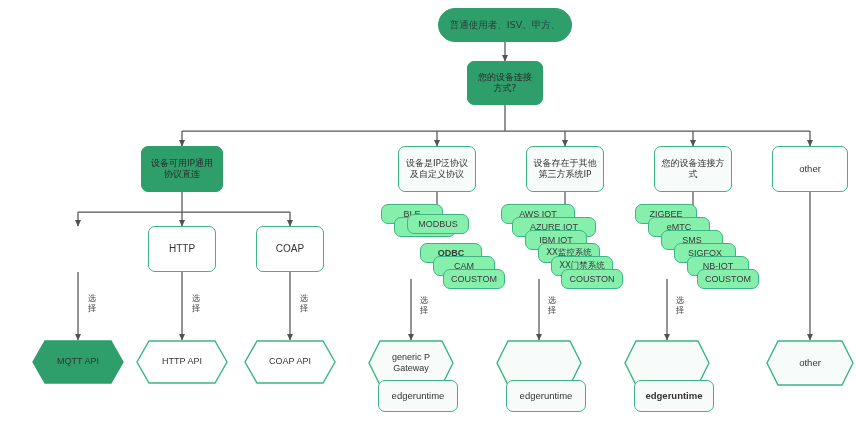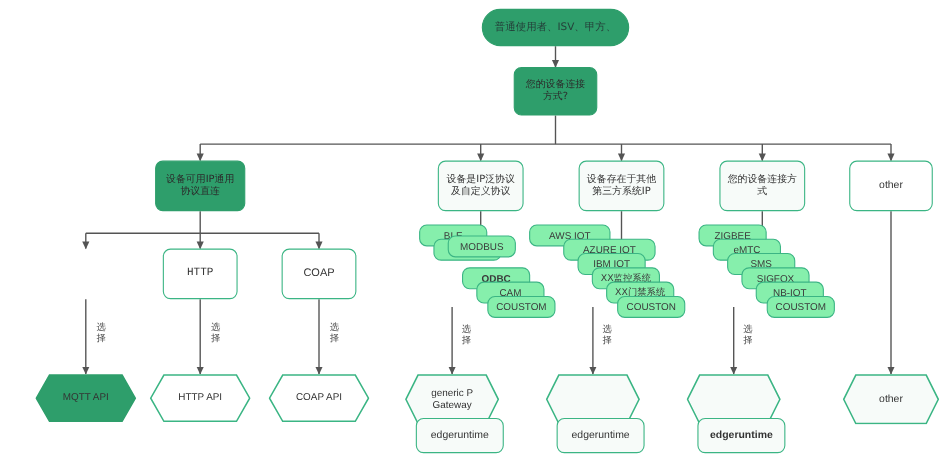--- a/index.html
+++ b/index.html
@@ -147,21 +147,21 @@
   </div>
 
   <div class="node rbox cjk" style="left:654px;top:146px;width:78px;height:46px;font-size:9px;padding:0 5px;">
     <span>您的设备连接方式</span>
   </div>
 
   <div class="node rbox plainwhite" style="left:772px;top:146px;width:76px;height:46px;font-size:9.5px;">
     <span>other</span>
   </div>
 
-  <div class="node rbox plainwhite" style="left:148px;top:226px;width:68px;height:46px;font-size:10px;font-family:Liberation Mono, monospace;">
+  <div class="node rbox plainwhite" style="left:148px;top:226px;width:68px;height:46px;font-size:10px;">
     <span>HTTP</span>
   </div>
   <div class="node rbox plainwhite" style="left:256px;top:226px;width:68px;height:46px;font-size:10px;">
     <span>COAP</span>
   </div>
 
   <div class="chip" style="left:381px;top:204px;width:62px;height:20px;font-size:9px;z-index:10;">
     <span>BLE</span>
     </div>
   <div class="chip" style="left:394px;top:217px;width:62px;height:20px;font-size:9px;z-index:11;">
@@ -173,21 +173,21 @@
   <div class="chip" style="left:420px;top:243px;width:62px;height:20px;font-size:9px;z-index:13;font-weight:bold;">
     <span>ODBC</span>
     </div>
   <div class="chip" style="left:433px;top:256px;width:62px;height:20px;font-size:9px;z-index:14;">
     <span>CAM</span>
     </div>
   <div class="chip" style="left:443px;top:269px;width:62px;height:20px;font-size:9px;z-index:15;">
     <span>COUSTOM</span>
     </div>
 
-  <div class="chip" style="left:481px;top:204px;width:74px;height:20px;font-size:9px;z-index:10;">
+  <div class="chip" style="left:501px;top:204px;width:74px;height:20px;font-size:9px;z-index:10;">
     <span>AWS IOT</span>
     </div>
   <div class="chip" style="left:512px;top:217px;width:84px;height:20px;font-size:9px;z-index:11;">
     <span>AZURE IOT</span>
     </div>
   <div class="chip" style="left:525px;top:230px;width:62px;height:20px;font-size:9px;z-index:12;">
     <span>IBM IOT</span>
     </div>
   <div class="chip cjk" style="left:538px;top:243px;width:62px;height:20px;font-size:8.5px;z-index:13;">
     <span>XX监控系统</span>

